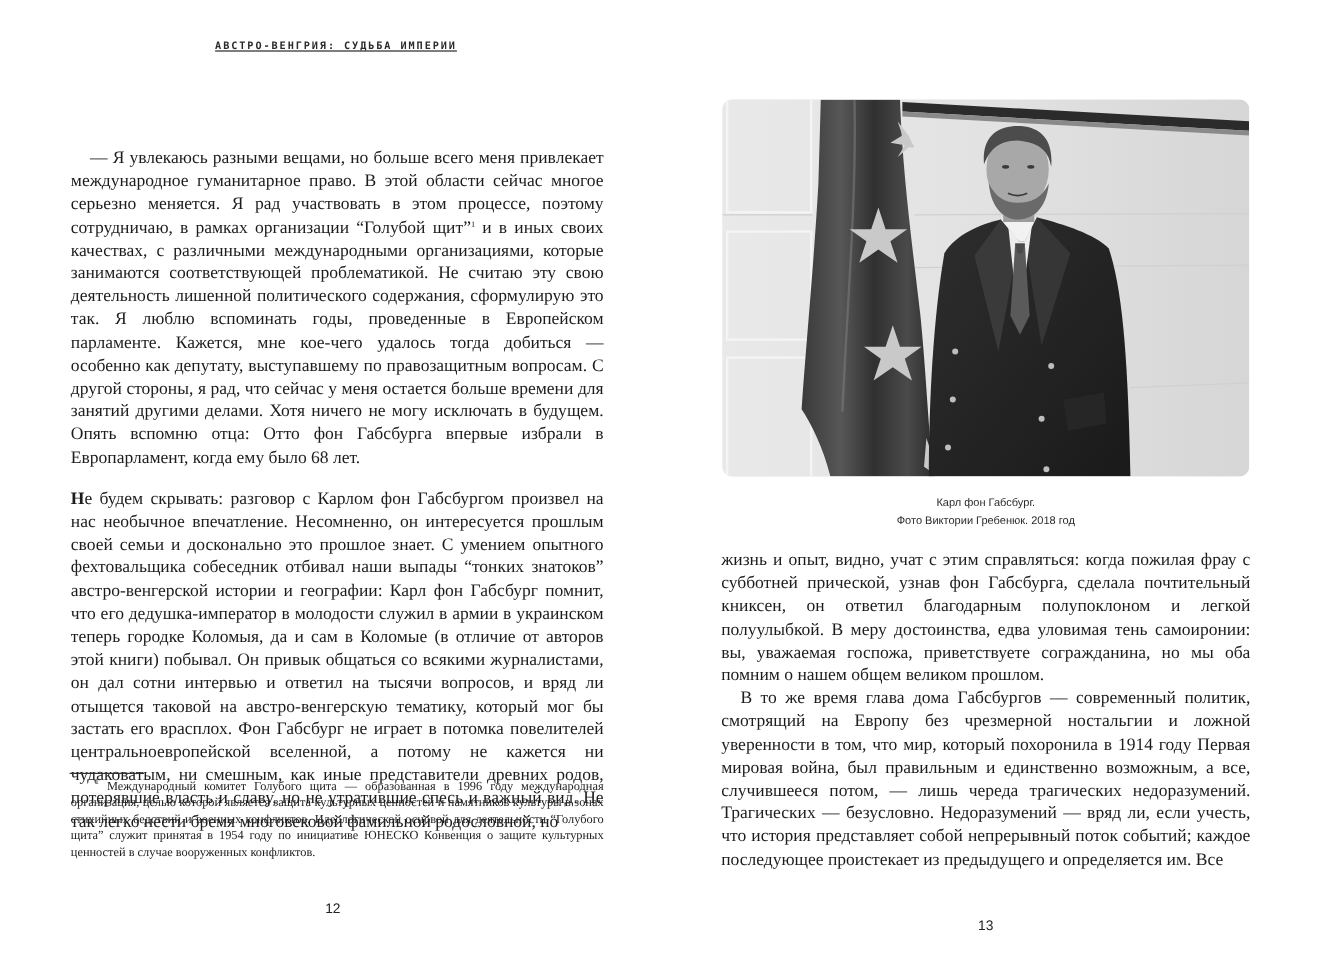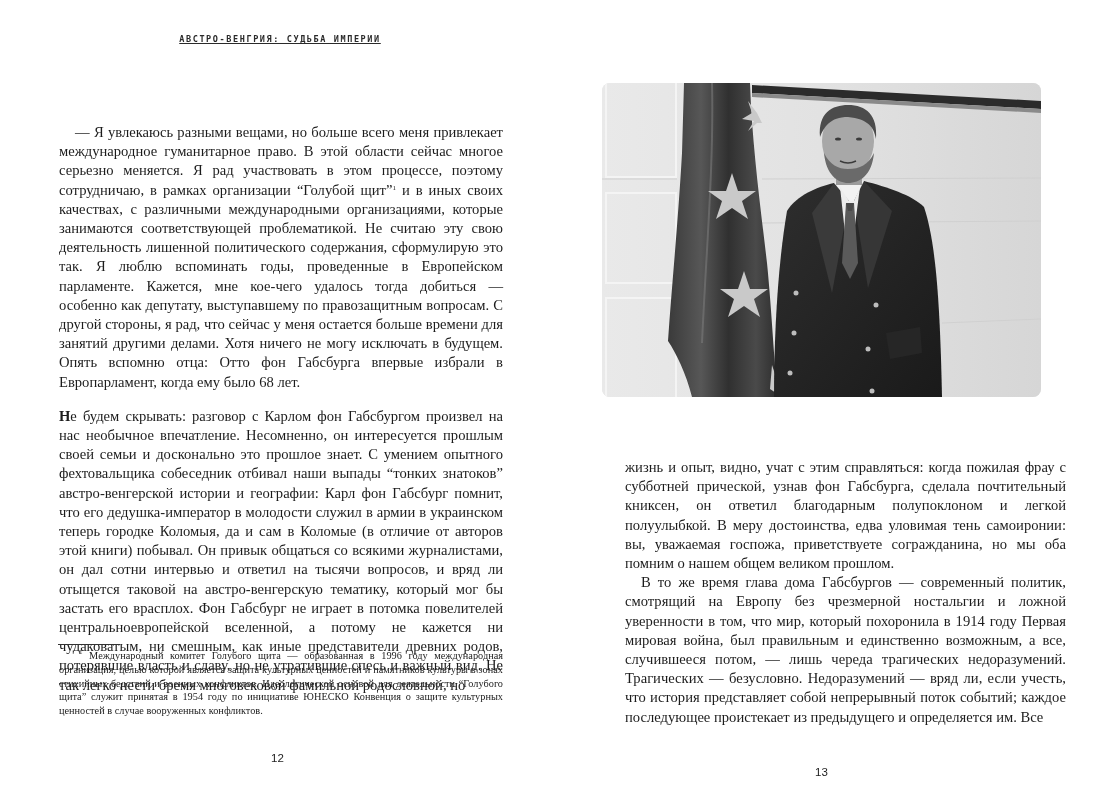--- a/index.html
+++ b/index.html
@@ -124,21 +124,20 @@
     font-family: "Liberation Sans", "DejaVu Sans", sans-serif;
     font-size: 9.2px;
     line-height: 14.5px;
     color: #2a2a2a;
   }
 
   .right-body {
     left: 51px;
     top: 458px;
     width: 441px;
-    margin-left: 24px;
   }
 </style>
 </head>
 <body>
 
 <div class="page page-left">
   <div class="running-head">АВСТРО-ВЕНГРИЯ: СУДЬБА ИМПЕРИИ</div>
 
   <div class="text-block left-body">
     <p class="indent"><span>— Я увлекаюсь разными вещами, но больше всего меня привлекает международное гуманитарное право. В этой области сейчас многое серьезно меняется. Я рад участвовать в этом процессе, поэтому сотрудничаю, в рамках организации “Голубой щит”</span><sup class="fnmark">1</sup><span> и в иных своих качествах, с различными международными организациями, которые занимаются соответствующей проблематикой. Не считаю эту свою деятельность лишенной политического содержания, сформулирую это так. Я люблю вспоминать годы, проведенные в Европейском парламенте. Кажется, мне кое-чего удалось тогда добиться — особенно как депутату, выступавшему по правозащитным вопросам. С другой стороны, я рад, что сейчас у меня остается больше времени для занятий другими делами. Хотя ничего не могу исключать в будущем. Опять вспомню отца: Отто фон Габсбурга впервые избрали в Европарламент, когда ему было 68 лет.</span></p>
@@ -229,20 +228,24 @@
 
       <ellipse cx="236" cy="56" rx="3" ry="1.6" fill="#3a3a3a"></ellipse>
       <ellipse cx="257" cy="56" rx="3" ry="1.6" fill="#3a3a3a"></ellipse>
 
       <path d="M238,78 Q246,82 254,78" stroke="#3a3a3a" stroke-width="1.4" fill="none"></path>
 
       <path d="M284,250 L318,244 L320,270 L288,276 Z" fill="#262626"></path>
     </svg>
   </div>
 
+  <div class="caption">
+    <div>Карл фон Габсбург.</div>
+    <div>Фото Виктории Гребенюк. 2018 год</div>
+  </div>
 
   <div class="text-block right-body">
     <p>жизнь и опыт, видно, учат с этим справляться: когда пожилая фрау с субботней прической, узнав фон Габсбурга, сделала почтительный книксен, он ответил благодарным полупоклоном и легкой полуулыбкой. В меру достоинства, едва уловимая тень самоиронии: вы, уважаемая госпожа, приветствуете согражданина, но мы оба помним о нашем общем великом прошлом.</p>
     <p class="indent">В то же время глава дома Габсбургов — современный политик, смотрящий на Европу без чрезмерной ностальгии и ложной уверенности в том, что мир, который похоронила в 1914 году Первая мировая война, был правильным и единственно возможным, а все, случившееся потом, — лишь череда трагических недоразумений. Трагических — безусловно. Недоразумений — вряд ли, если учесть, что история представляет собой непрерывный поток событий; каждое последующее проистекает из предыдущего и определяется им. Все</p>
   </div>
 
   <div class="page-number">13</div>
 </div>
 
 </body></html>

